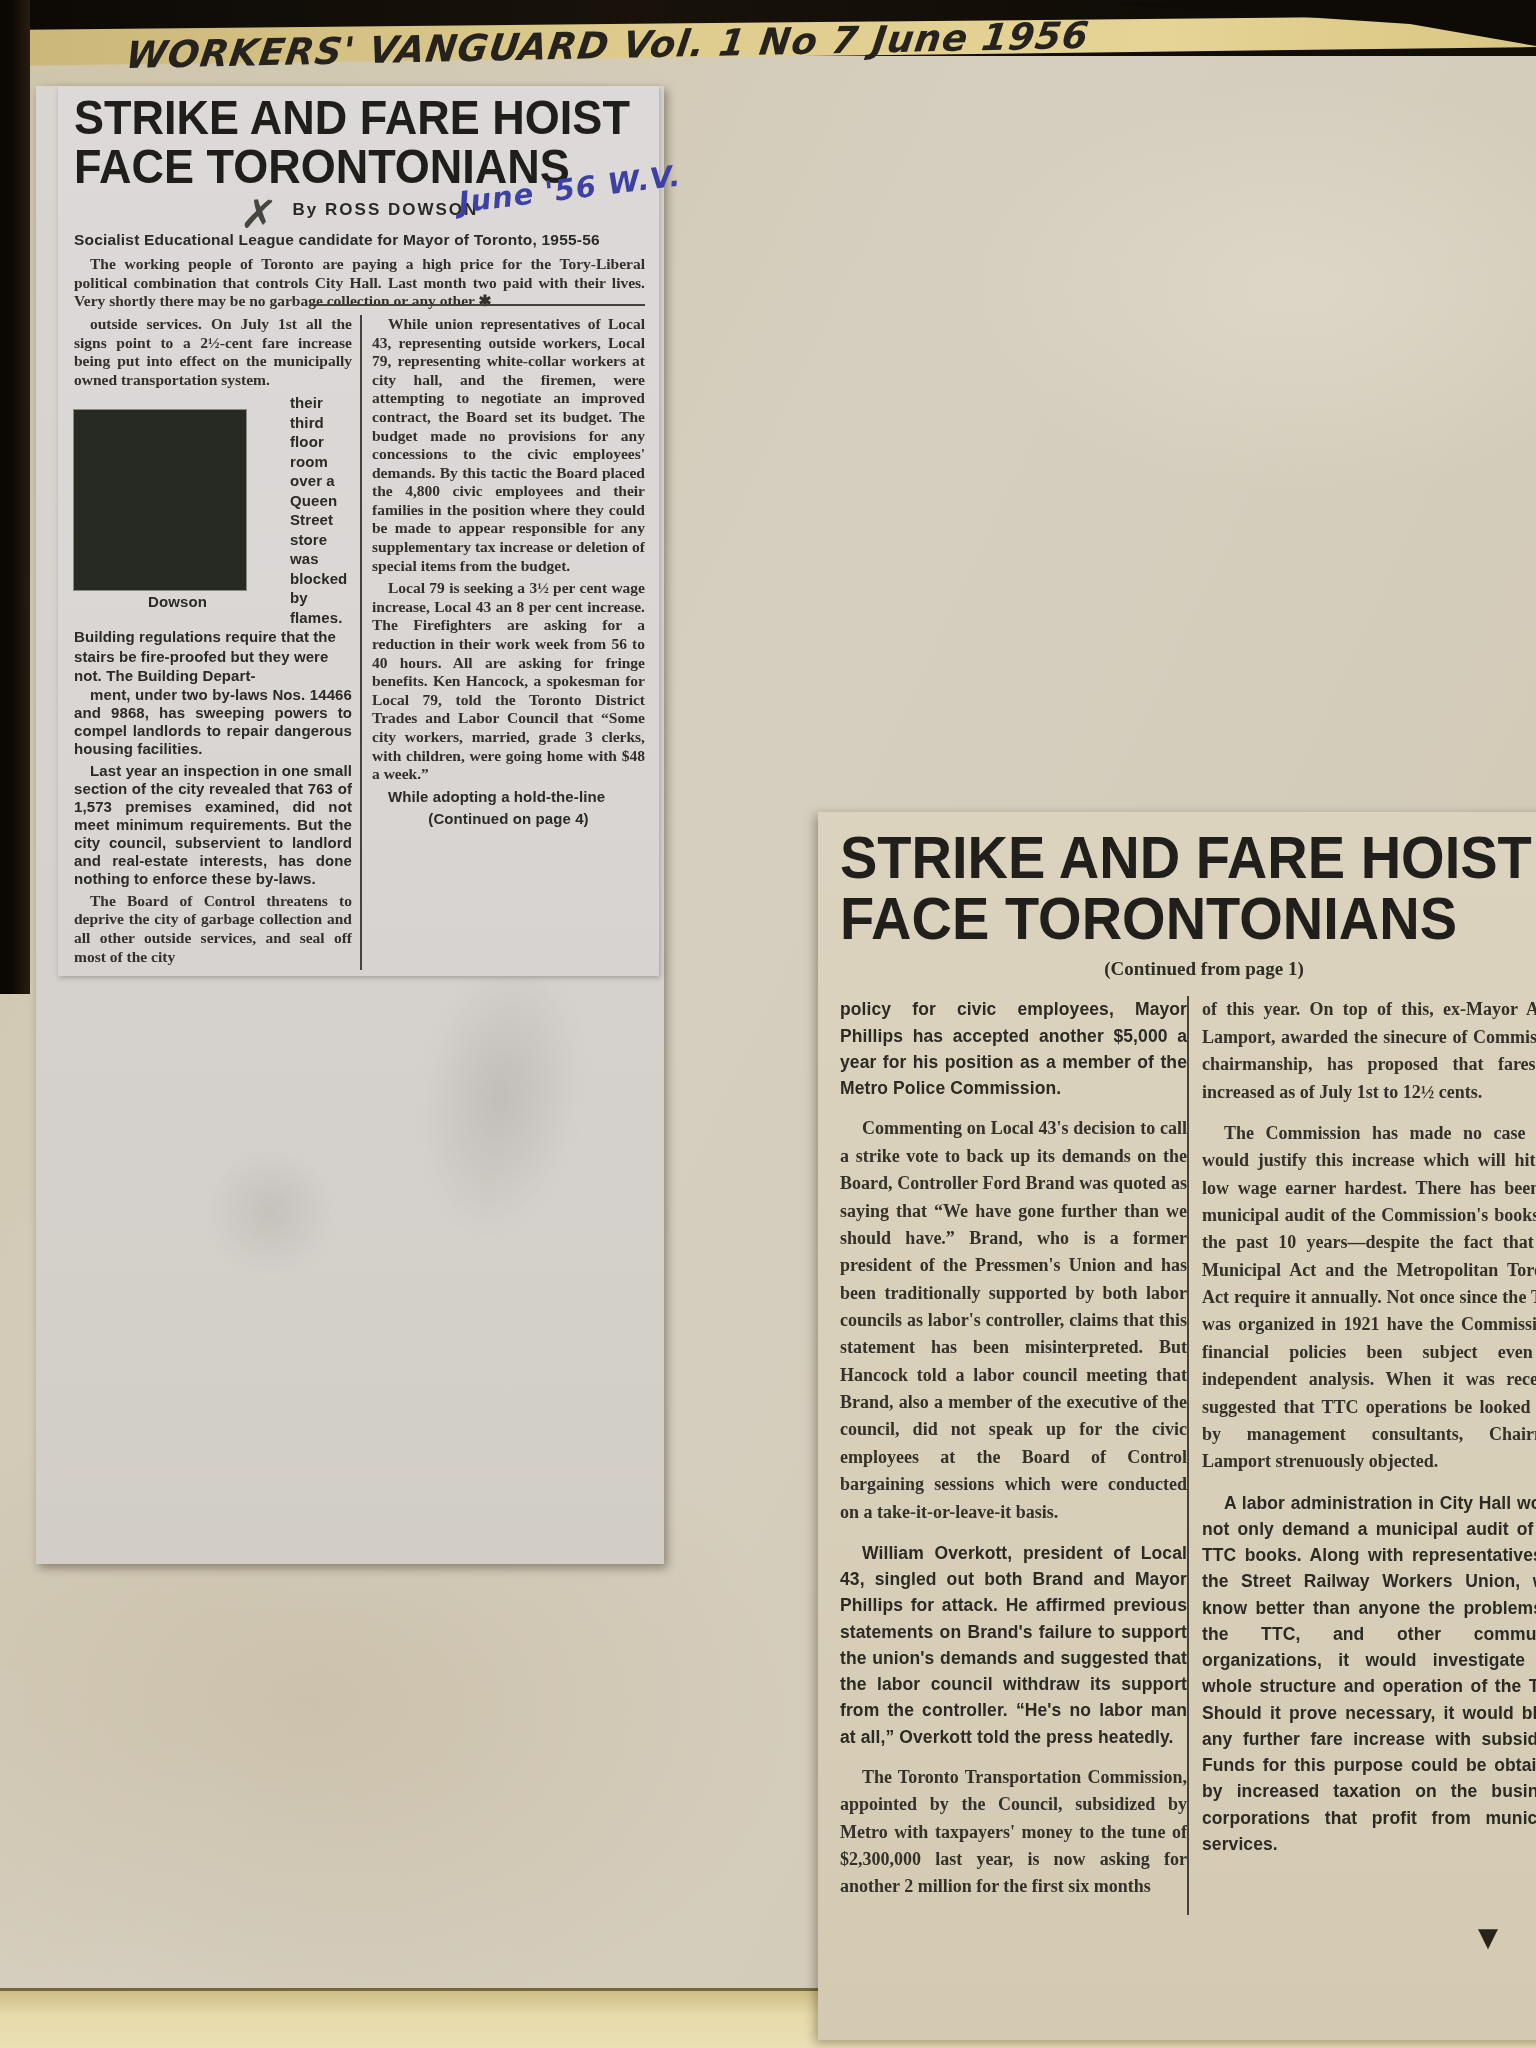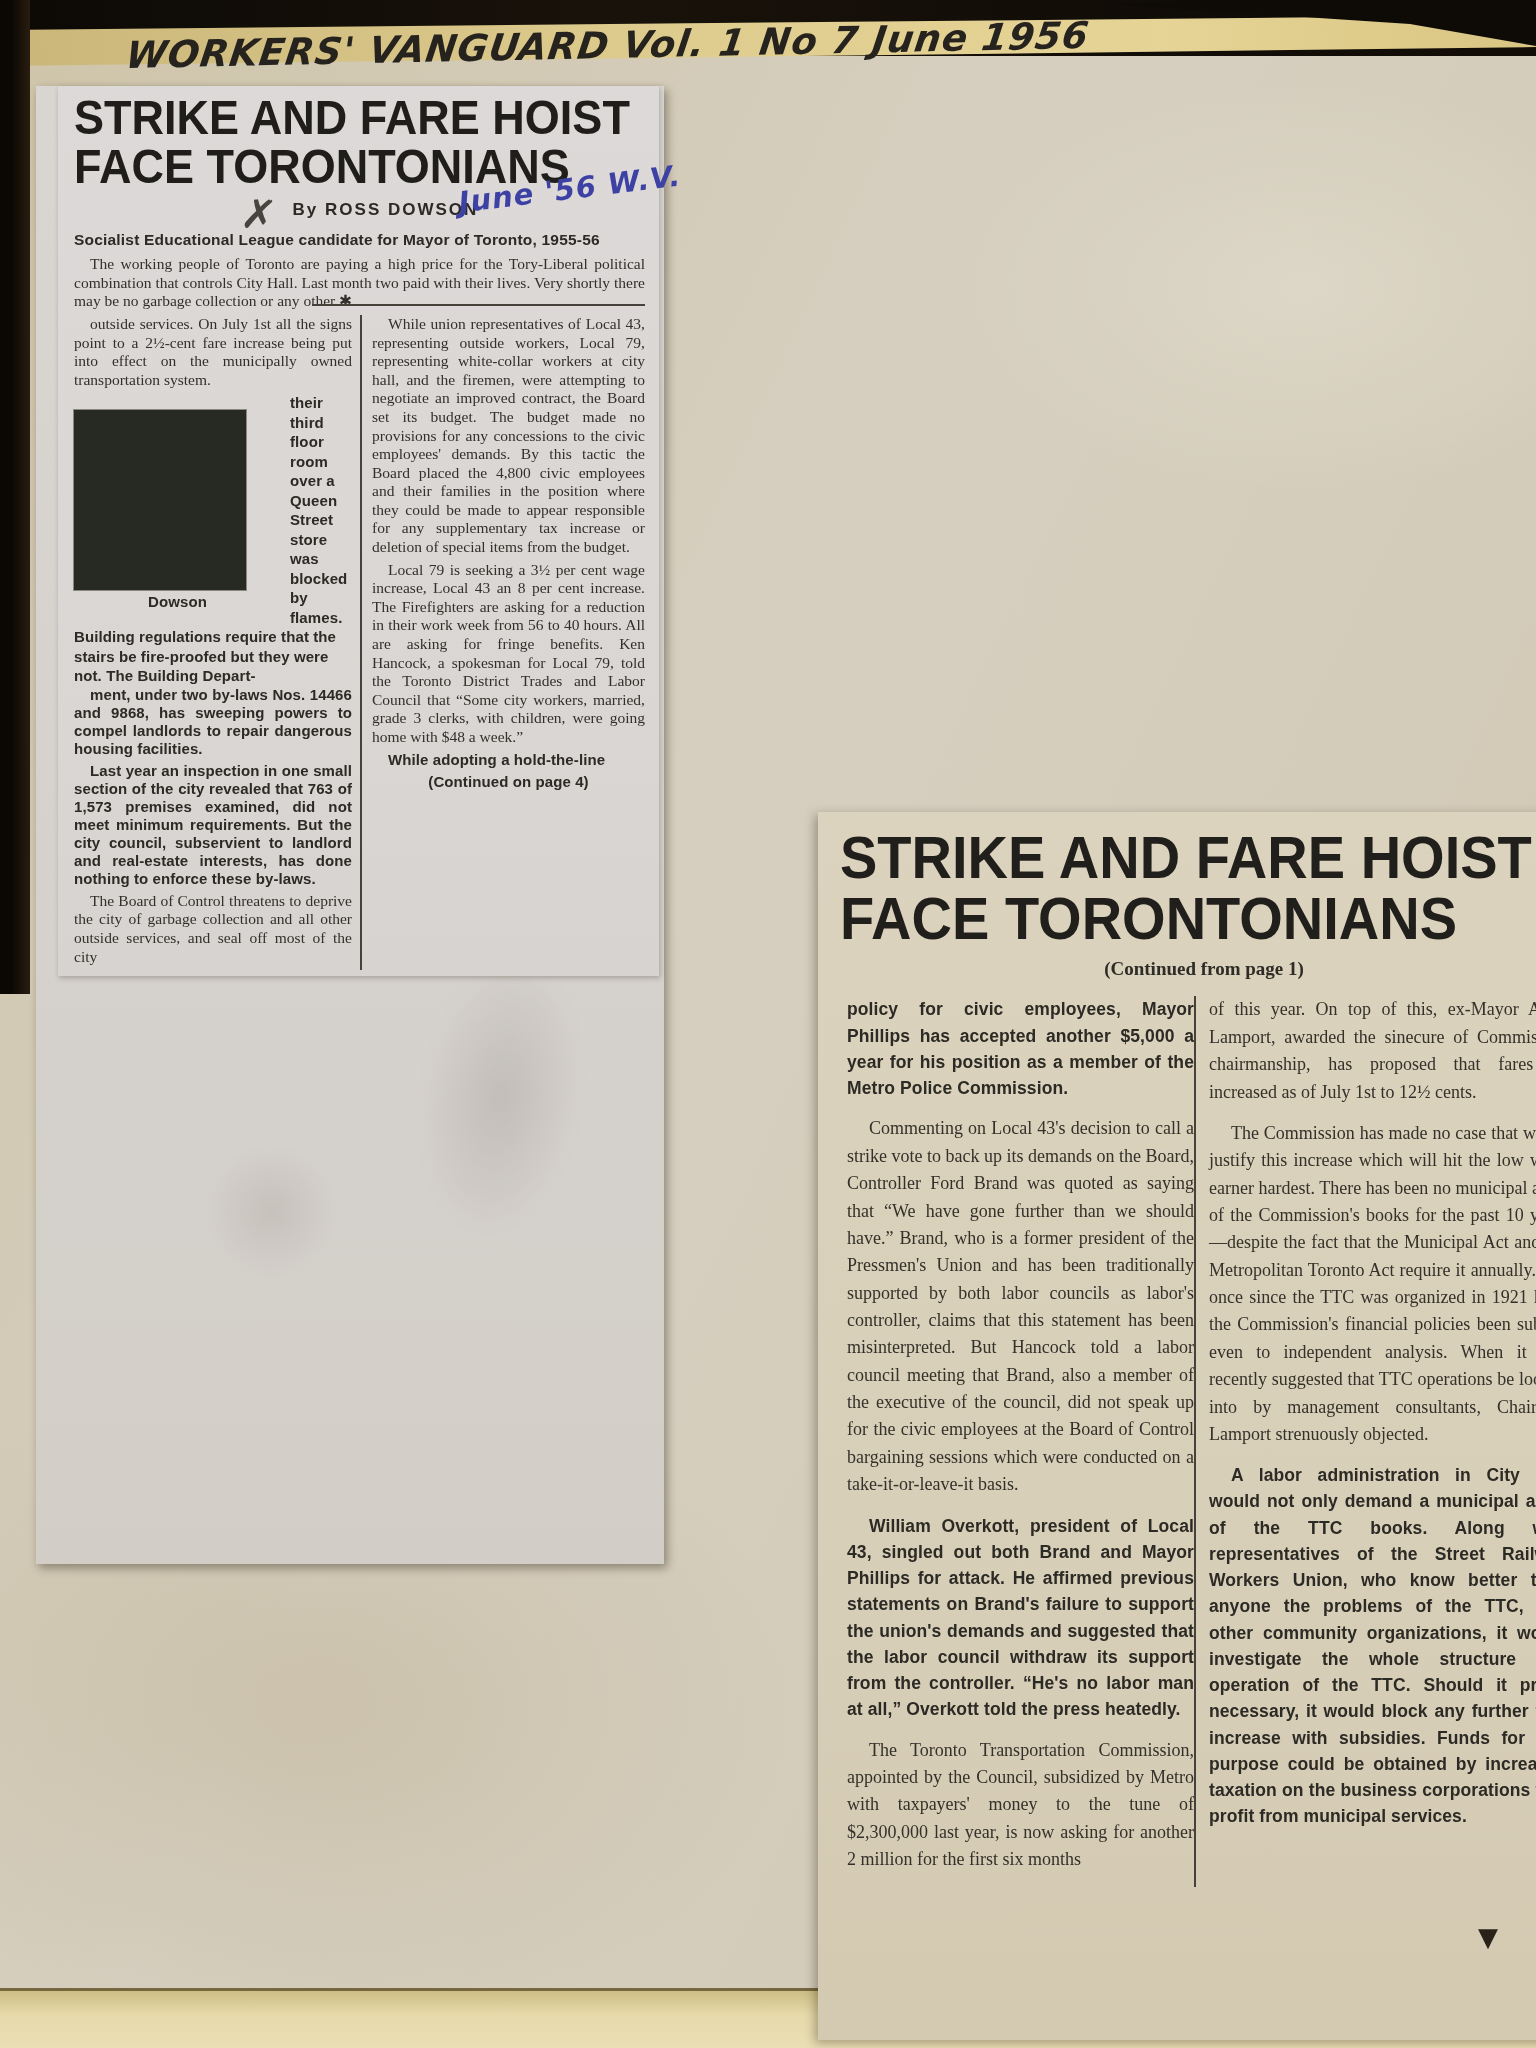--- a/index.html
+++ b/index.html
@@ -99,20 +99,21 @@
     margin:2px 0 0;font-size:18.5px;line-height:1.16;text-align:justify;text-indent:36px;
     color:#2e2c27;
   }
   .cols{display:flex;position:relative;margin-top:4px;}
   .hrule{position:absolute;top:-11px;left:238px;right:0;border-top:2px solid #46413a;}
   .col-left{width:286px;padding-right:8px;box-sizing:border-box;}
   .col-right{flex:1;border-left:2px solid #46413a;padding-left:10px;box-sizing:border-box;}
   .news p{
     font-size:15.5px;line-height:1.2;margin:0 0 4px;text-align:justify;text-indent:16px;
     color:#33302b;
+    font-weight:bold;
   }
   .para-bold{
     font-family:"Liberation Sans", sans-serif;font-weight:bold;font-size:15px !important;
     letter-spacing:0.1px;color:#2c2a25 !important;
   }
   .para-center{text-align:center !important;text-indent:0 !important;}
   
   .photo-block{margin-top:2px;}
   .photo-box{float:left;width:207px;margin:17px 9px 2px 0;}
   .photo{
@@ -145,21 +146,21 @@
   }
   .clip2 .headline{
     margin:0;font-family:"Liberation Sans", sans-serif;font-weight:bold;
     font-size:56px;line-height:1.04;color:#201f1b;letter-spacing:0px;
     transform:scaleY(1.05);transform-origin:left top;white-space:nowrap;
   }
   .continued-from{
     text-align:center;margin:14px 0 16px;font-weight:bold;font-size:19px;color:#2e2c27;
   }
   .cols2{display:flex;}
-  .c2-left{width:347px;box-sizing:border-box;margin-left:7px;}
+  .c2-left{width:347px;box-sizing:border-box;}
   .c2-right{flex:1;border-left:2px solid #46413a;padding-left:13px;box-sizing:border-box;}
   .cols2 p{
     font-size:18px;line-height:1.52;margin:0 0 14px;text-align:justify;text-indent:22px;
     color:#34302a;
   }
   .cols2 > div > div > p:first-child{text-indent:0;}
   .cols2 .para-bold{
     font-size:17.5px !important;line-height:1.5;
   }
   

